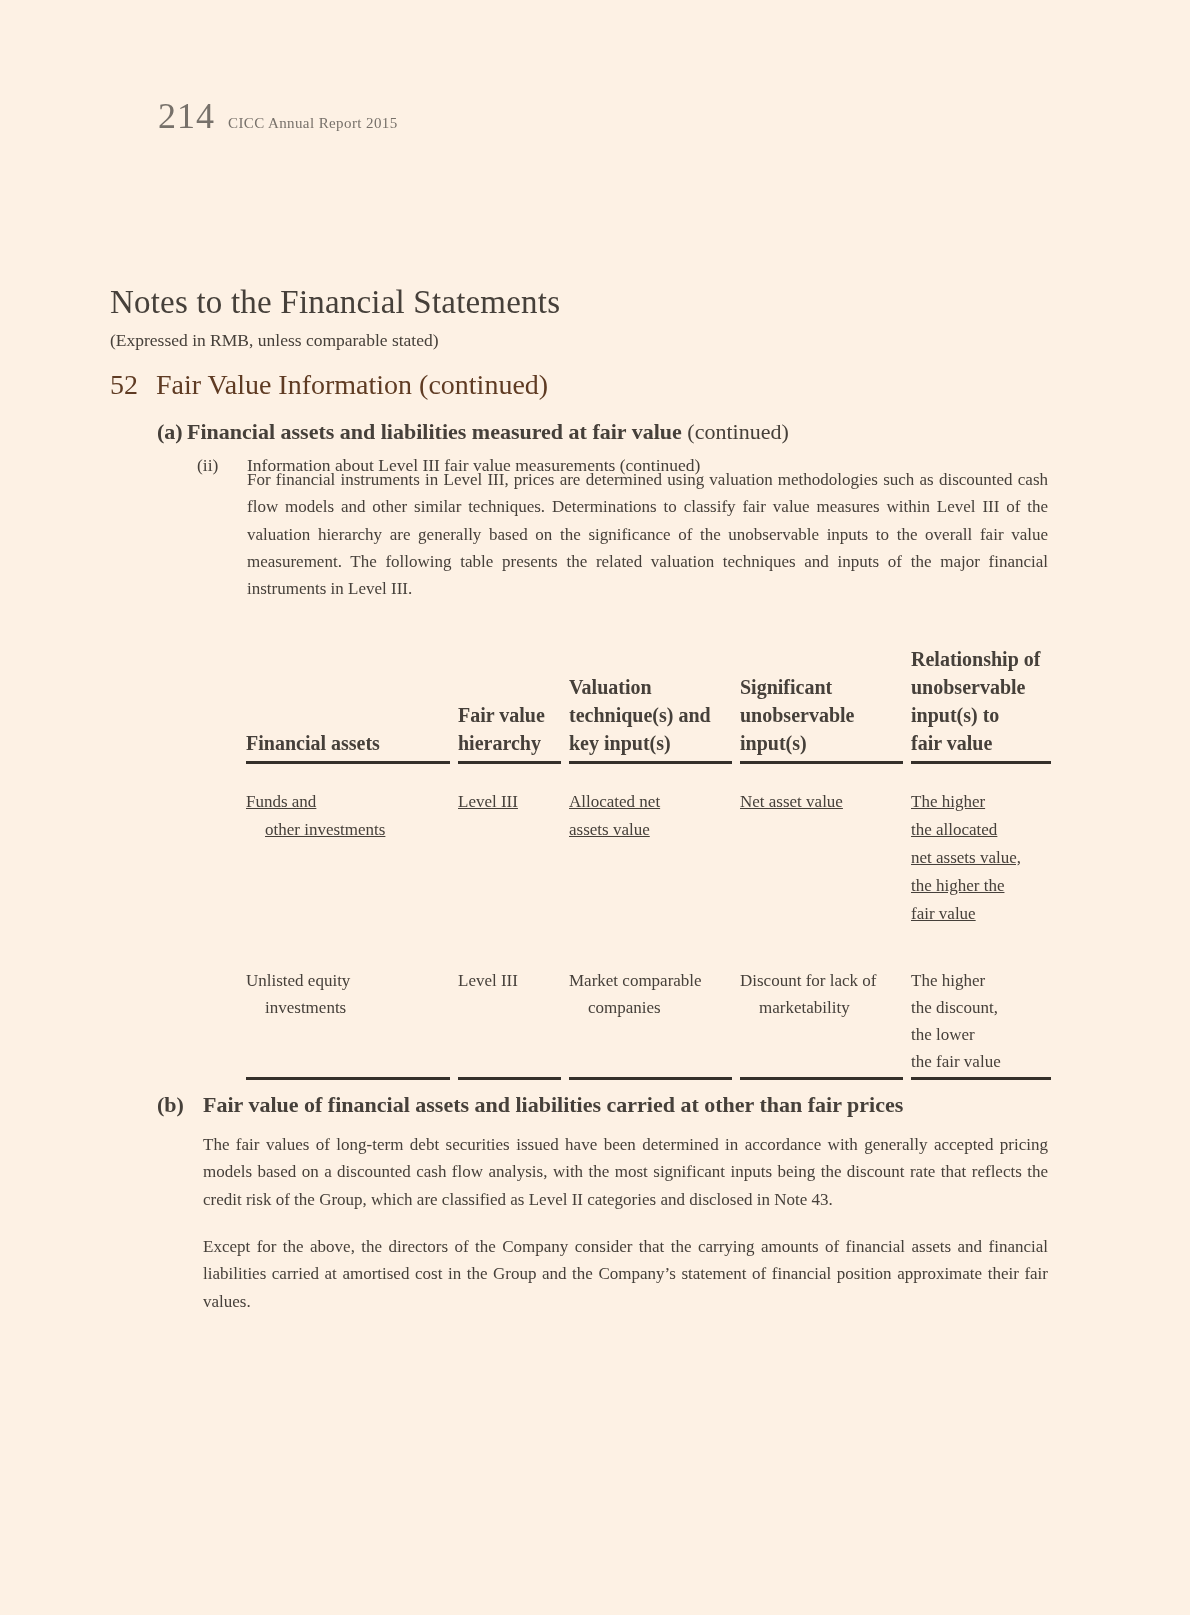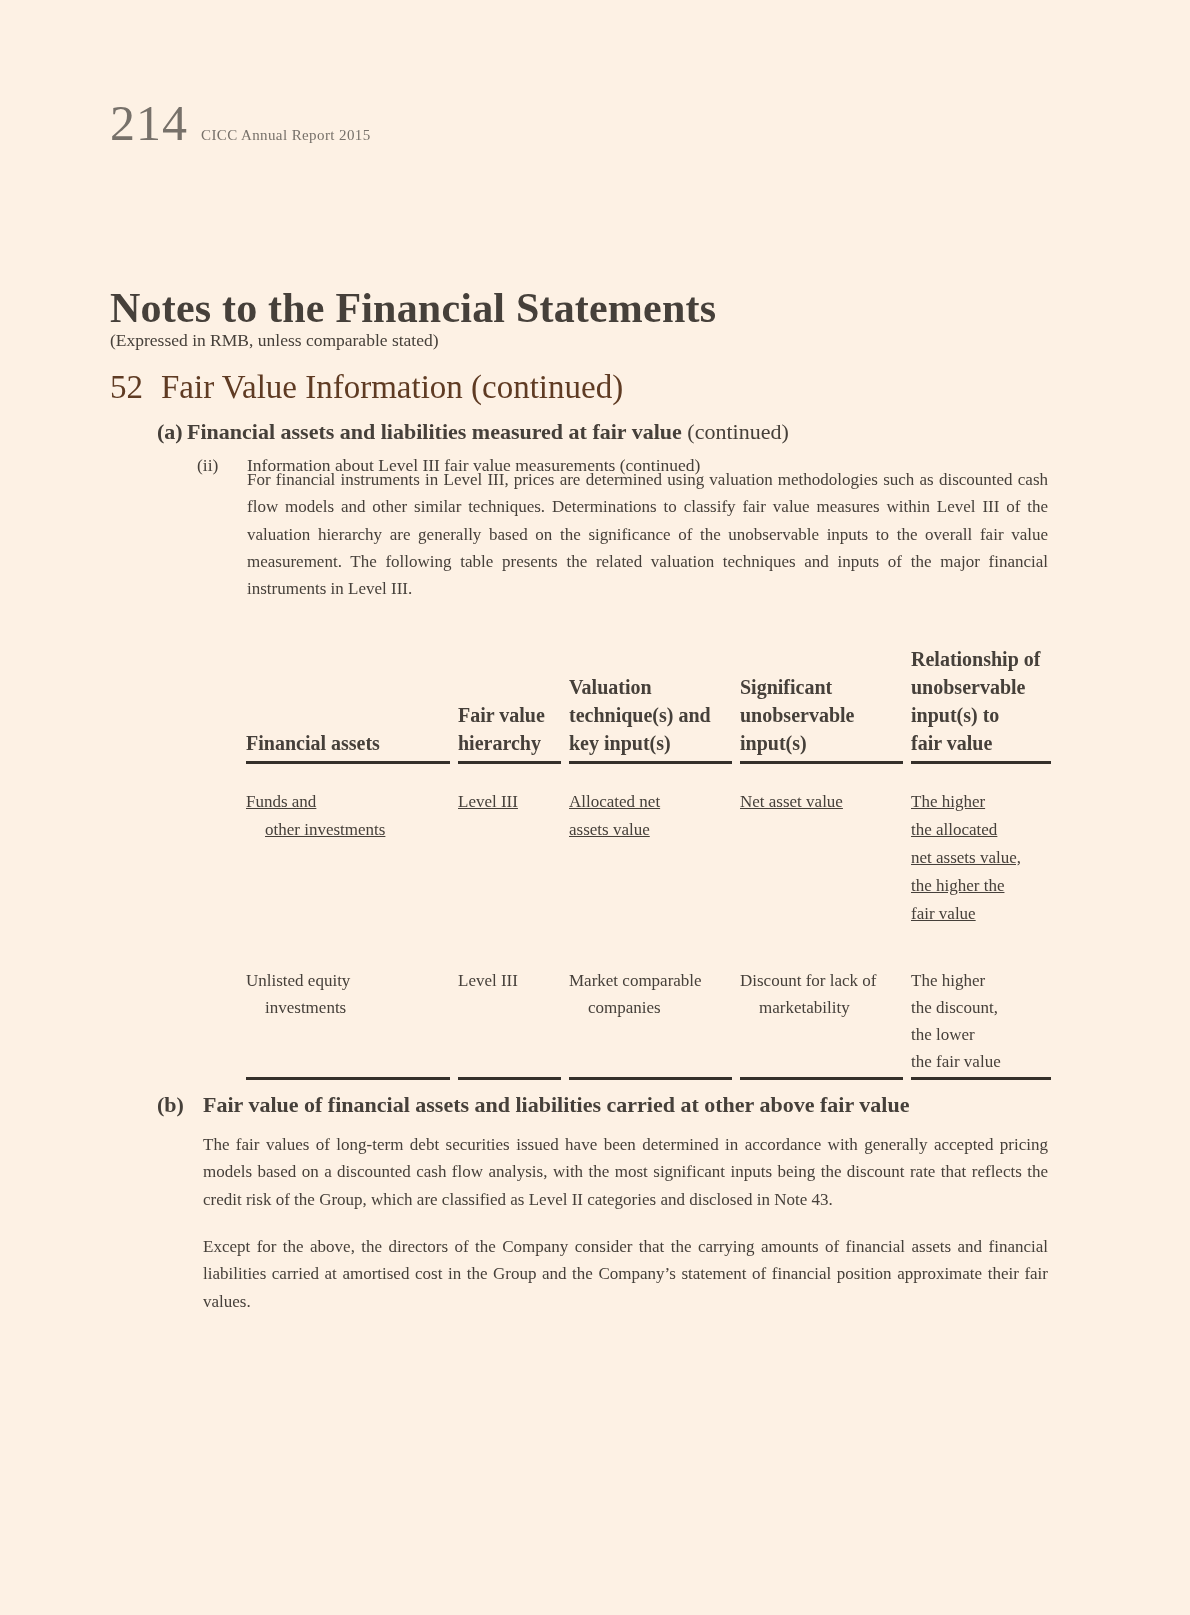--- a/index.html
+++ b/index.html
@@ -18,53 +18,54 @@
   }
   
   .page-header{
     position:absolute;
     left:110px; top:98px;
     display:flex;
     align-items:baseline;
     gap:13px;
   }
   .page-number{
-    font-size:50px;
+    font-size:36px;
     line-height:1;
     color:var(--header-gray,#77716a);
     letter-spacing:1px;
+    margin-left:48px;
   }
   .report-title{
     font-size:15px;
     color:var(--header-gray,#77716a);
     letter-spacing:0.4px;
   }
   
   .doc-title{
     position:absolute;
     left:110px; top:284px;
     margin:0;
-    font-size:42px;
-    font-weight:bold;
+    font-size:33px;
+    font-weight:normal;
     letter-spacing:0.2px;
     color:var(--title-text,#4b4540);
     white-space:nowrap;
     text-align:center;
   }
   .doc-subtitle{
     position:absolute;
     left:110px; top:330px;
     font-size:17.5px;
     color:var(--title-text,#4b4540);
     white-space:nowrap;
   }
   .section-heading{
     position:absolute;
     left:110px; top:369px;
-    font-size:33px;
+    font-size:28px;
     color:var(--accent-brown,#5f3b23);
     white-space:nowrap;
   }
   .section-heading .sec-num{margin-right:18px;}
   
   .sub-label{
     position:absolute;
     font-size:22px;
     font-weight:bold;
     color:var(--title-text,#3f3933);
@@ -247,18 +248,18 @@
             <div>The higher</div>
             <div>the discount,</div>
             <div>the lower</div>
             <div>the fair value</div>
           </td>
         </tr>
       </tbody>
   </table>
 
   <div class="sub-label label-b">(b)</div>
-  <div class="sub-title title-b">Fair value of financial assets and liabilities carried at other above fair value</div>
+  <div class="sub-title title-b">Fair value of financial assets and liabilities carried at other than fair prices</div>
 
   <p class="para para-b1">The fair values of long-term debt securities issued have been determined in accordance with generally accepted pricing models based on a discounted cash flow analysis, with the most significant inputs being the discount rate that reflects the credit risk of the Group, which are classified as Level II categories and disclosed in Note 43.</p>
   <p class="para para-b2">Except for the above, the directors of the Company consider that the carrying amounts of financial assets and financial liabilities carried at amortised cost in the Group and the Company’s statement of financial position approximate their fair values.</p>
 
 </div>
 
 </body></html>

